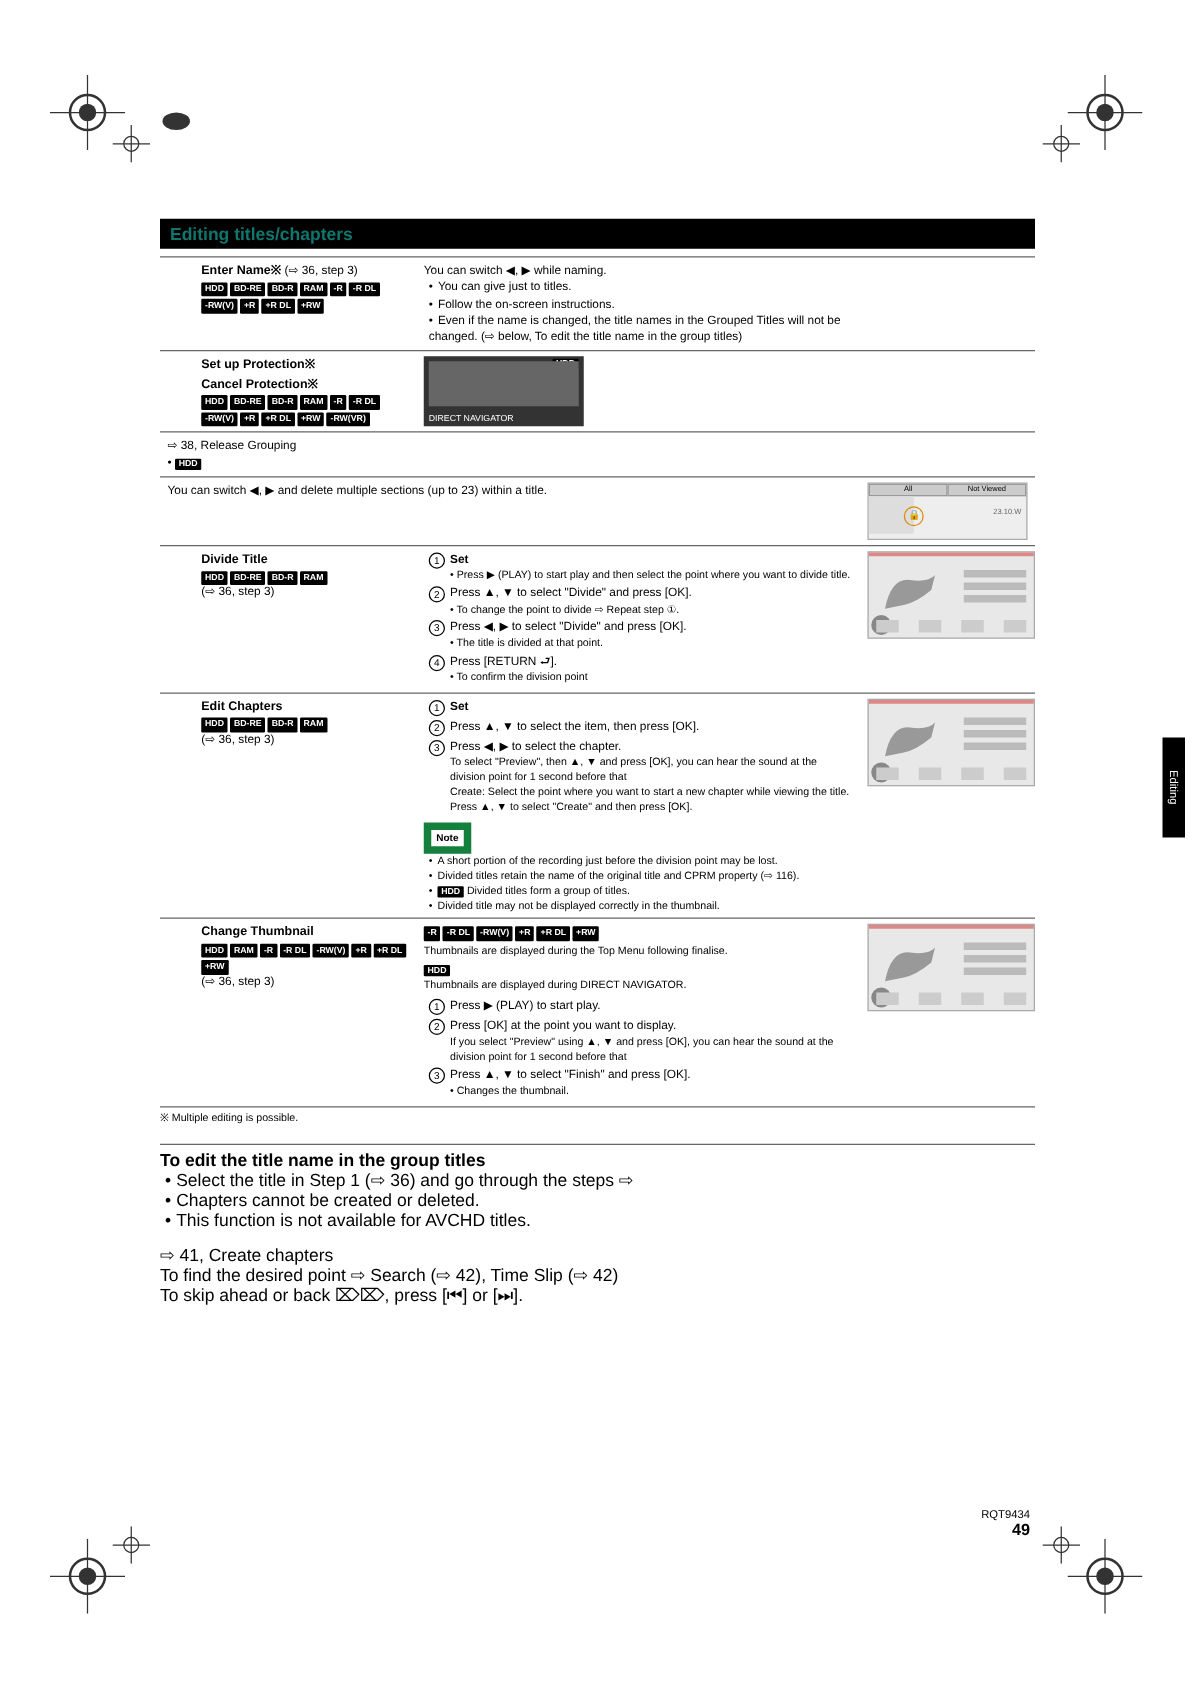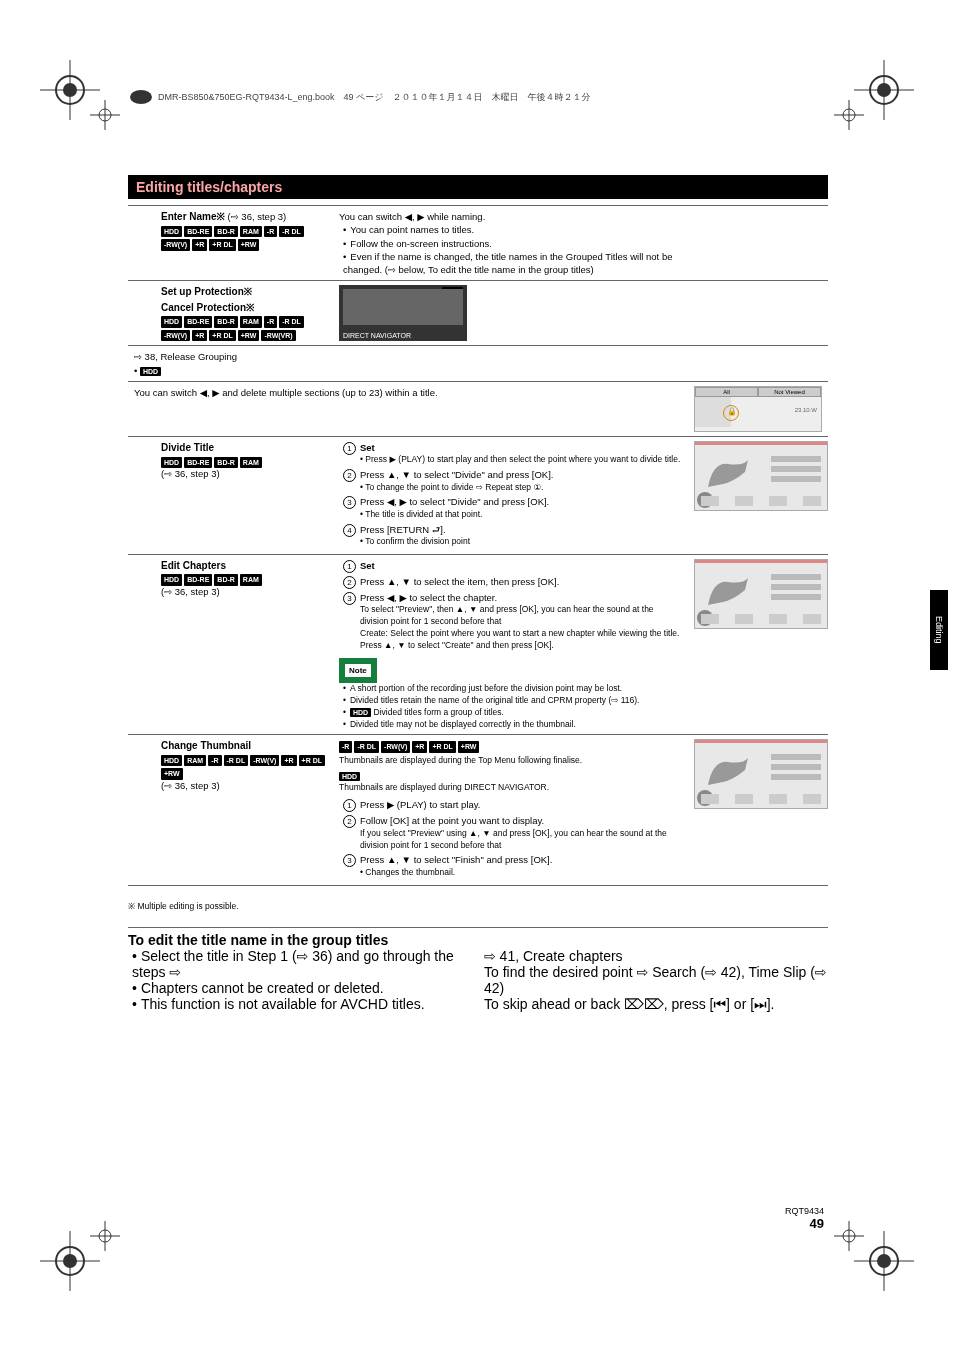--- a/index.html
+++ b/index.html
@@ -32,21 +32,21 @@
     width: 22px; height: 14px; background:#333; border-radius:50%;
   }
   .content {
     position: absolute;
     top: 175px;
     left: 128px;
     width: 700px;
   }
   .title-bar {
     background: #000;
-    color: #fca5a5;
+    color: #0f766e;
     font-weight: bold;
     font-size: 14px;
     padding: 4px 8px;
     margin-bottom: 6px;
   }
   .row {
     display: flex;
     border-top: 1px solid #666;
     padding: 4px 0;
   }
@@ -146,21 +146,21 @@
     bottom: 120px;
     right: 130px;
     text-align: right;
     font-size: 9px;
   }
   .footer-section {
     border-top: 1px solid #666;
     margin-top: 16px; padding-top: 4px;
     font-size: 14px;
   }
-  .footer-flex { display:flex; gap:12px; }
+  .footer-flex { display:flex; gap:12px;flex-direction:column; }
   .footer-col { flex:1; }
   .sub { font-size:8.5px; }
   .bold { font-weight: bold; }
   .divider-row { border-top: 1px solid #666; }
 </style>
 </head>
 <body>
 
 <div class="regmark" style="top:60px;left:40px;">
   <svg viewBox="0 0 60 60">
@@ -211,21 +211,20 @@
       <line x1="0" y1="15" x2="30" y2="15" stroke="#333"></line>
     </svg></div>
 <div class="regmark" style="bottom:100px;right:90px;width:30px;height:30px;"><svg viewBox="0 0 30 30">
       <circle cx="15" cy="15" r="6" fill="none" stroke="#333"></circle>
       <line x1="15" y1="0" x2="15" y2="30" stroke="#333"></line>
       <line x1="0" y1="15" x2="30" y2="15" stroke="#333"></line>
     </svg></div>
 
 <div class="header-line">
   <span class="ovalicon"></span>
-  <span>DMR-BS850&amp;750EG-RQT9434-L_eng.book　49 ページ　２０１０年１月１４日　木曜日　午後４時２１分</span>
 </div>
 
 <div class="content">
   <div class="title-bar">Editing titles/chapters</div>
 
   <div class="row">
     <div class="col-left">
       <div><span class="heading-sm">Enter Name※</span> <span>(⇨ 36, step 3)</span></div>
       <div class="badges">
         <span class="badge">HDD</span>
@@ -236,21 +235,21 @@
         <span class="badge">-R DL</span>
         <span class="badge">-RW(V)</span>
         <span class="badge">+R</span>
         <span class="badge">+R DL</span>
         <span class="badge">+RW</span>
       </div>
     </div>
     <div class="col-mid">
       <div>You can switch ◀, ▶ while naming.</div>
       <ul class="bul">
-        <li>You can point names to titles.</li>
+        <li>You can give just to titles.</li>
         <li>Follow the on-screen instructions.</li>
         <li>Even if the name is changed, the title names in the Grouped Titles will not be changed. (⇨ below, To edit the title name in the group titles)</li>
       </ul>
     </div>
     <div class="col-right"></div>
   </div>
 
   <div class="row">
     <div class="col-left">
       <div class="heading-sm">Set up Protection※</div>
@@ -450,21 +449,21 @@
       <div class="sub">Thumbnails are displayed during the Top Menu following finalise.</div>
       <div style="margin-top:2px;"><span class="badge">HDD</span></div>
       <div class="sub">Thumbnails are displayed during DIRECT NAVIGATOR.</div>
       <ol class="num" style="margin-top:4px;">
         <li>
             <span class="circ">1</span>
             <span>Press ▶ (PLAY) to start play.</span>
           </li>
         <li>
             <span class="circ">2</span>
-            <div><span>Follow [OK] at the point you want to display.</span>
+            <div><span>Press [OK] at the point you want to display.</span>
           <div class="sub">If you select "Preview" using ▲, ▼ and press [OK], you can hear the sound at the division point for 1 second before that</div></div>
           </li>
         <li>
             <span class="circ">3</span>
             <div><span>Press ▲, ▼ to select "Finish" and press [OK].</span>
           <div class="sub">• <span>Changes the thumbnail.</span></div></div>
           </li>
       </ol>
     </div>
     <div class="col-right">
@@ -484,21 +483,21 @@
         <div class="bot">
             <span></span>
             <span></span>
             <span></span>
             <span></span>
           </div>
       </div>
     </div>
   </div>
 
-  <div class="sub divider-row" style="padding-top:14px;">※ Multiple editing is possible.</div>
+  <div class="sub divider-row" style="padding-top:2px;">※ Multiple editing is possible.</div>
 
   <div class="footer-section">
     <div class="bold">To edit the title name in the group titles</div>
     <div class="footer-flex">
       <div class="footer-col">
         <ul class="bul">
           <li>Select the title in Step 1 (⇨ 36) and go through the steps ⇨</li>
           <li>Chapters cannot be created or deleted.</li>
           <li>This function is not available for AVCHD titles.</li>
         </ul>

